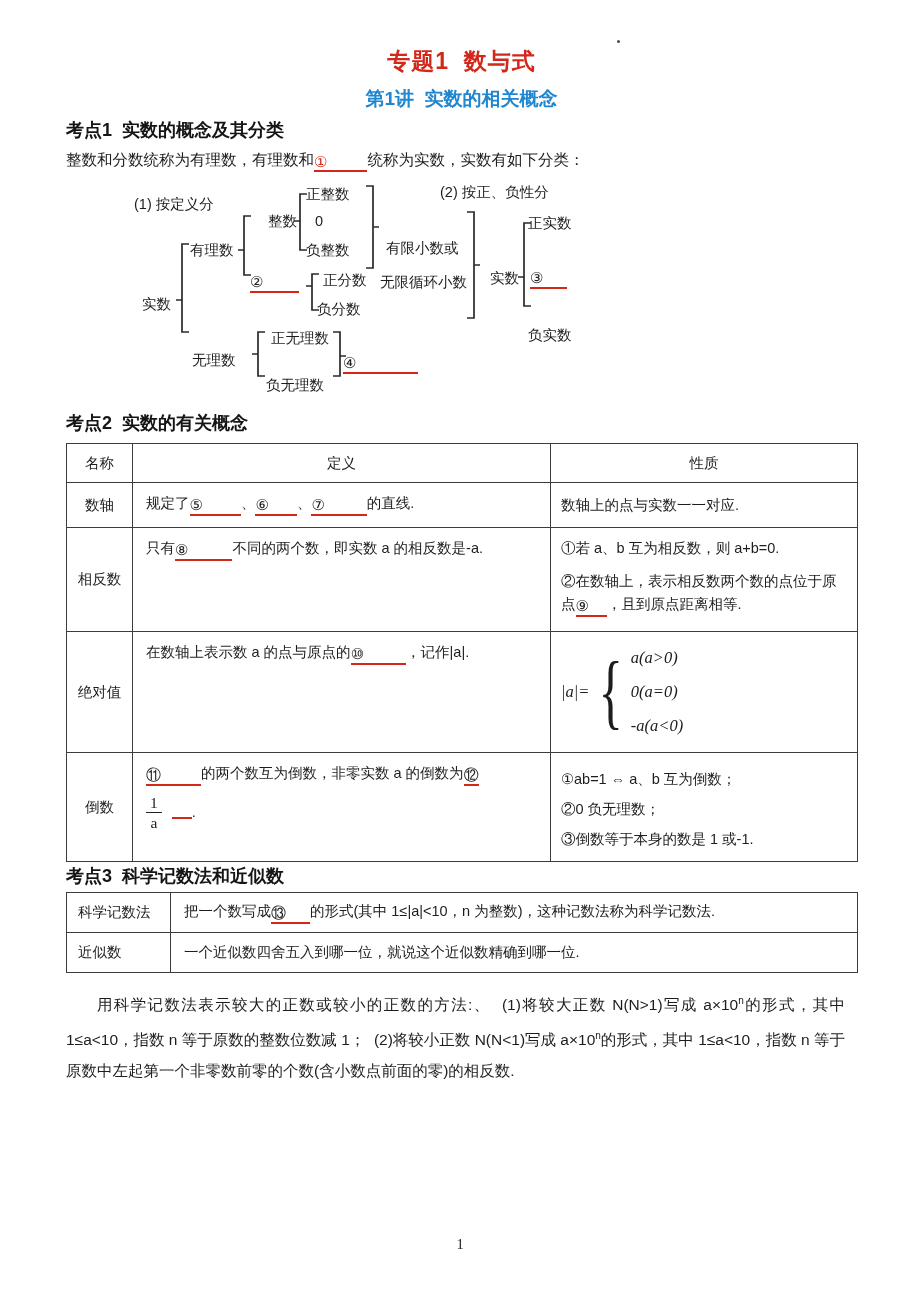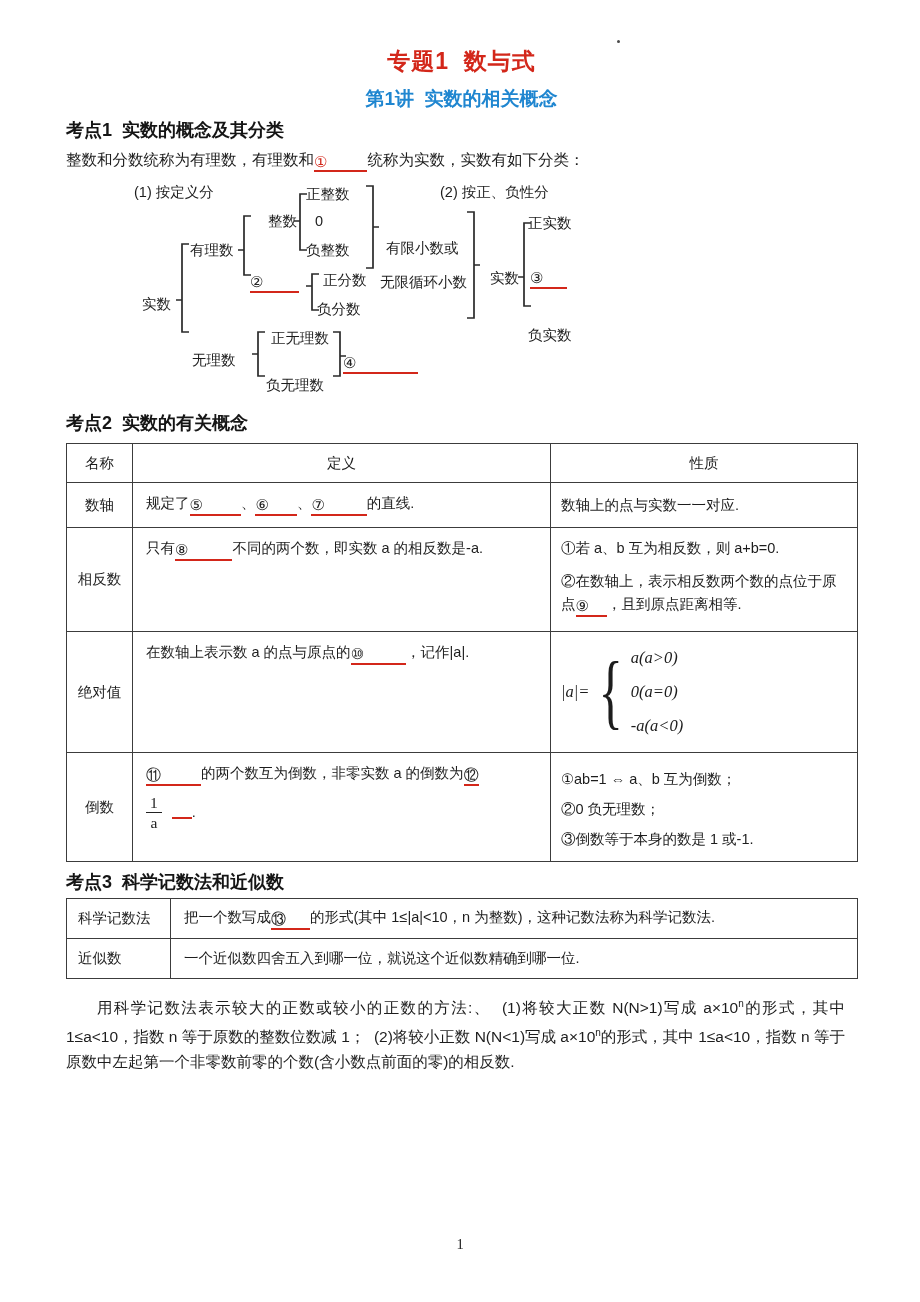--- a/index.html
+++ b/index.html
@@ -76,21 +76,21 @@
     font-family:"Liberation Serif",serif;font-size:15.5px;line-height:1.25;
     vertical-align:middle;
   }
   .frac .fnum{padding:0 4px;border-bottom:1.4px solid #222;}
   .def-line2{margin-top:7px;}
   .t2{margin-top:5px;}
   .t2 td{height:35px;}
   .t2 .c-label{padding-left:11px;font-family:Liberation Mono, monospace;}
   
   .para{
-    margin:12px 12px 0 0;font-size:15.5px;line-height:25px;
+    margin:12px 12px 0 0;font-size:15.5px;line-height:31px;
     text-indent:2em;text-align:justify;
   }
   .para sup{font-size:10px;}
   .stray{position:absolute;left:617px;top:40px;width:3px;height:3px;background:#4a4a4a;border-radius:50%;}
   .pagenum{
     position:absolute;top:1236px;left:0;width:100%;text-align:center;
     font-family:"Liberation Serif",serif;font-size:14.5px;color:#222;
   }
 </style>
 </head>
@@ -116,21 +116,21 @@
           <path d="M241 14 H234 V41 H228 M234 41 V70 H241"></path>
           <path d="M300 6 H307 V47 H313 M307 47 V88 H300"></path>
           <path d="M253 94 H246 V106 H240 M246 106 V130 H253"></path>
           <path d="M401 32 H408 V85 H414 M408 85 V138 H401"></path>
           <path d="M199 152 H192 V174 H186 M192 174 V196 H199"></path>
           <path d="M267 152 H274 V176 H280 M274 176 V196 H267"></path>
           <path d="M465 43 H458 V97 H452 M458 97 V126 H465"></path>
         </g>
       </svg>
 
-      <span class="dnode" style="left:68px;top:4px">(1) 按定义分</span>
+      <span class="dnode" style="left:68px;top:16px">(1) 按定义分</span>
       <span class="dnode" style="left:374px;top:4px">(2) 按正、负性分</span>
 
       <span class="dnode" style="left:240px;top:6px">正整数</span>
       <span class="dnode" style="left:202px;top:33px">整数</span>
       <span class="dnode" style="left:249px;top:33px">0</span>
       <span class="dnode" style="left:240px;top:62px">负整数</span>
       <span class="dnode" style="left:124px;top:62px">有理数</span>
       <span class="dnode" style="left:320px;top:60px">有限小数或</span>
       <span class="dnode" style="left:184px;top:92px"><span class="bl"><span class="circ">②</span><span class="gap" style="width:36px"></span></span></span>
       <span class="dnode" style="left:257px;top:92px">正分数</span>
@@ -200,21 +200,21 @@
         </td>
         <td class="vtop pad-prop">
           <div class="prop-line">①ab=1 ⇔ a、b 互为倒数；</div>
           <div class="prop-line">②0 负无理数；</div>
           <div class="prop-line">③倒数等于本身的数是 1 或-1.</div>
         </td>
       </tr>
     </tbody>
       </table>
 
-    <h3 class="kaodian prewrap" style="margin-top:9px">考点3  科学记数法和近似数</h3>
+    <h3 class="kaodian prewrap" style="margin-top:3px">考点3  科学记数法和近似数</h3>
 
     <table class="t2">
       <colgroup>
           <col style="width:104px">
           <col style="width:687px">
         </colgroup>
       <tbody>
           <tr>
         <td class="c-label vmid">科学记数法</td>
         <td class="vmid pad-def"><span>把一个数写成</span><span class="bl"><span class="circ">⑬</span><span class="gap" style="width:24px"></span></span><span>的形式(其中 1≤|a|&lt;10，n 为整数)，这种记数法称为科学记数法.</span></td>

